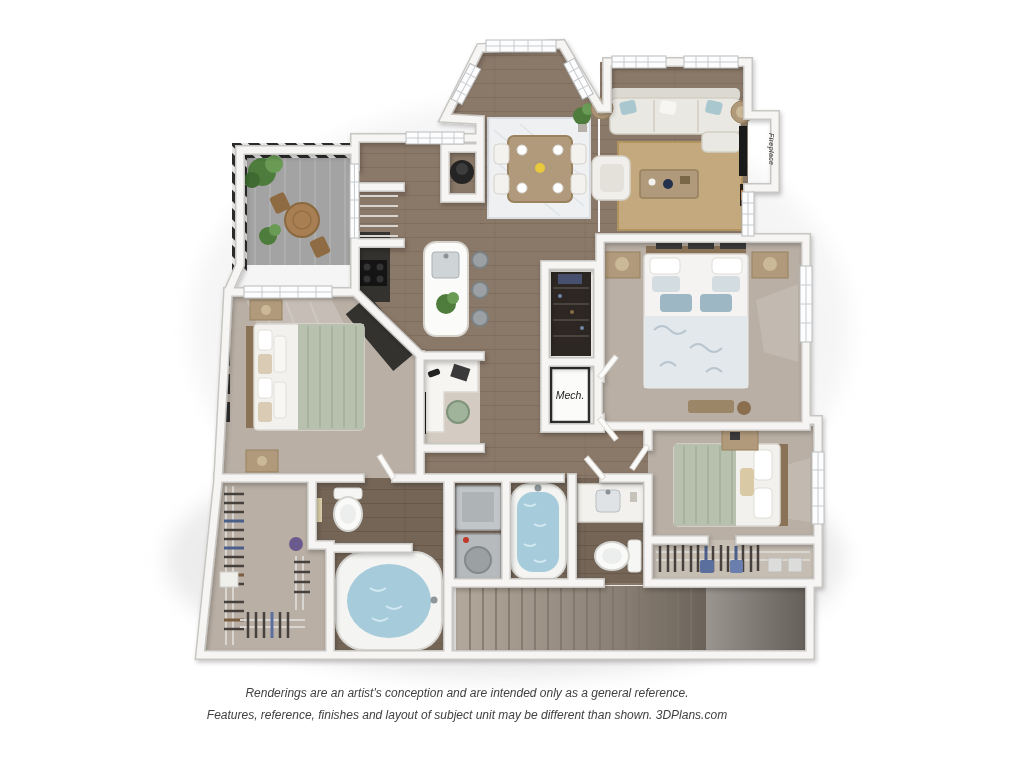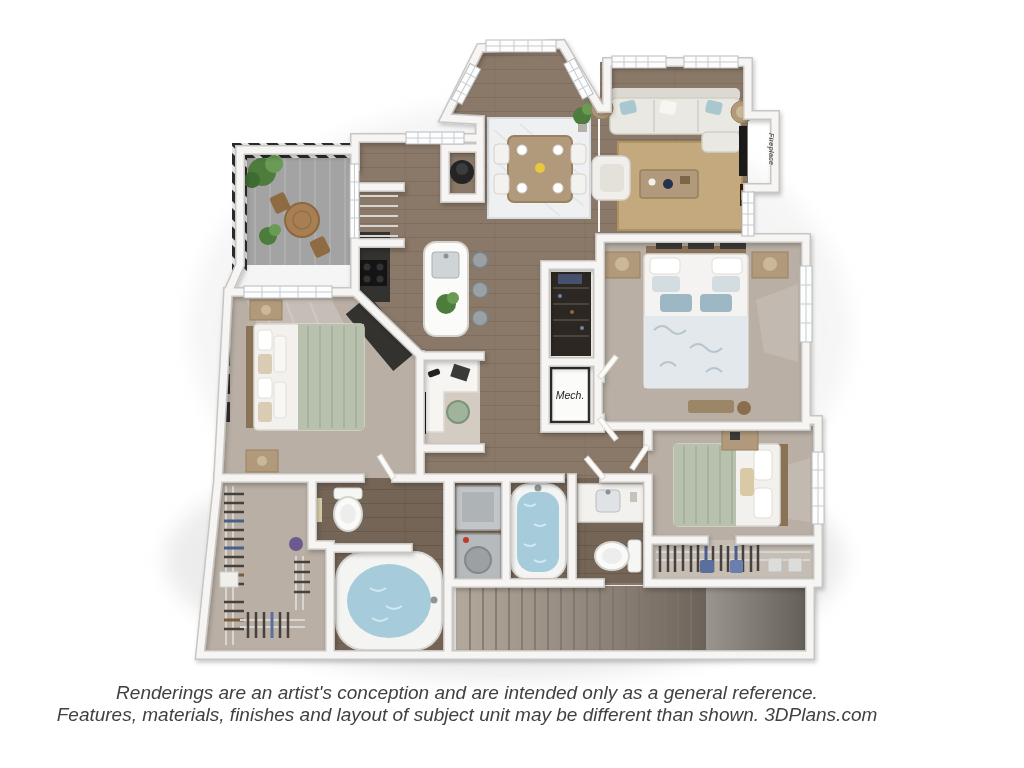--- a/index.html
+++ b/index.html
@@ -5,21 +5,21 @@
   html,body{margin:0;padding:0;background:#ffffff;}
   .page{position:relative;width:1024px;height:768px;background:#ffffff;overflow:hidden;
         font-family:"Liberation Sans",sans-serif;font-style:italic;}
   .plan{position:absolute;left:0;top:0;}
   .wall-under{stroke:#c8c6c2;stroke-width:10;fill:none;stroke-linecap:square;stroke-linejoin:miter;}
   .wall{stroke:#f6f5f3;stroke-width:7;fill:none;stroke-linecap:square;stroke-linejoin:miter;}
   .win{fill:#fdfdfd;stroke:#b8bcbe;stroke-width:1;}
   .win-grid{stroke:#c6ccd0;stroke-width:1;fill:none;}
   .rail-line{stroke:#d9d6d2;stroke-width:2;fill:none;}
   .footer{position:absolute;left:0;top:682px;width:934px;text-align:center;
-          color:#414141;font-size:19px;line-height:22px;}
+          color:#414141;font-size:12px;line-height:22px;}
   svg text{font-family:"Liberation Sans",sans-serif;}
 </style>
 </head>
 <body>
 
 <div class="page">
 <svg class="plan" width="1024" height="768" viewBox="0 0 1024 768">
   <defs>
     <pattern id="planks" width="90" height="14" patternUnits="userSpaceOnUse">
       <rect width="90" height="14" fill="none"></rect>
@@ -432,15 +432,15 @@
       <rect class="win" x="350" y="164" width="9" height="74" fill="#dde6ea"></rect>
       <path class="win-grid" d="M350,182 h9 M350,200 h9 M350,218 h9 M354.5,164 v74"></path>
     </g>
   </g>
 
   <text x="769" y="133" font-size="7" fill="#2b2b2b" letter-spacing="0.4" transform="rotate(90 769 133)">Fireplace</text>
 </svg>
 
 <div class="footer">
   <div>Renderings are an artist's conception and are intended only as a general reference.</div>
-  <div>Features, materials, finishes and layout of subject unit may be different than shown. 3DPlans.com</div>
+  <div>Features, reference, finishes and layout of subject unit may be different than shown. 3DPlans.com</div>
 </div>
 </div>
 
 </body></html>

